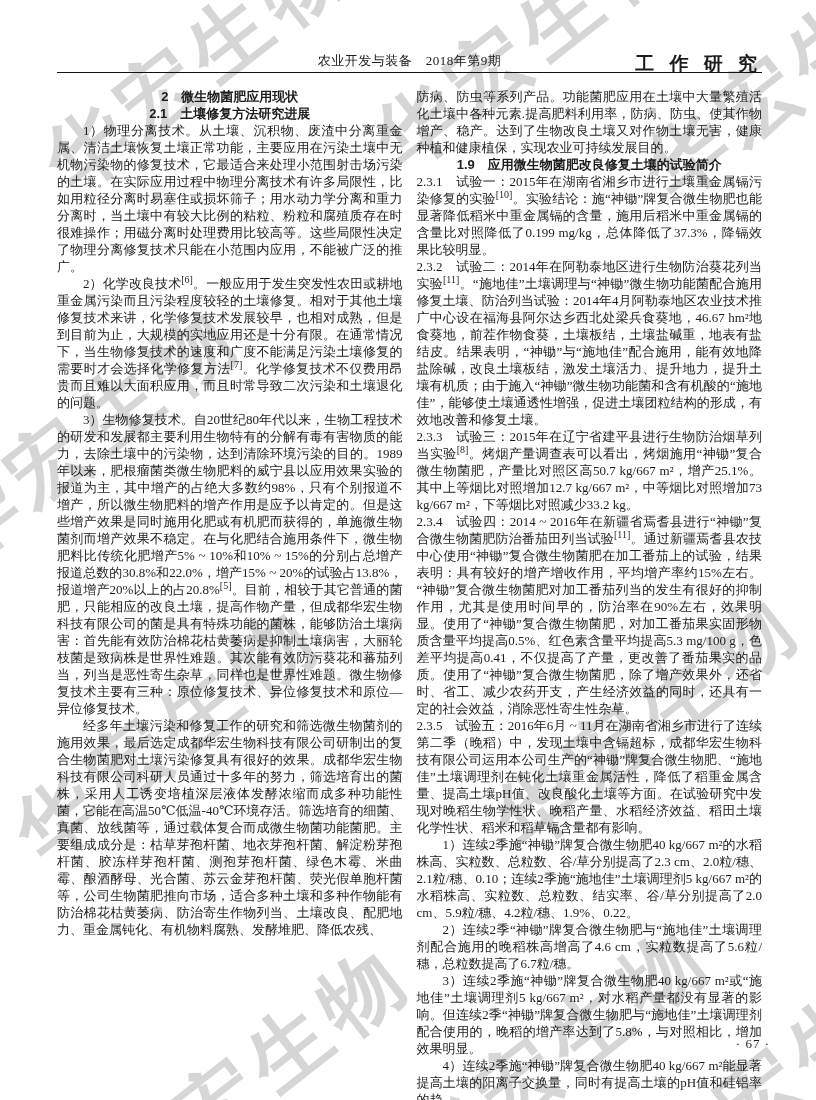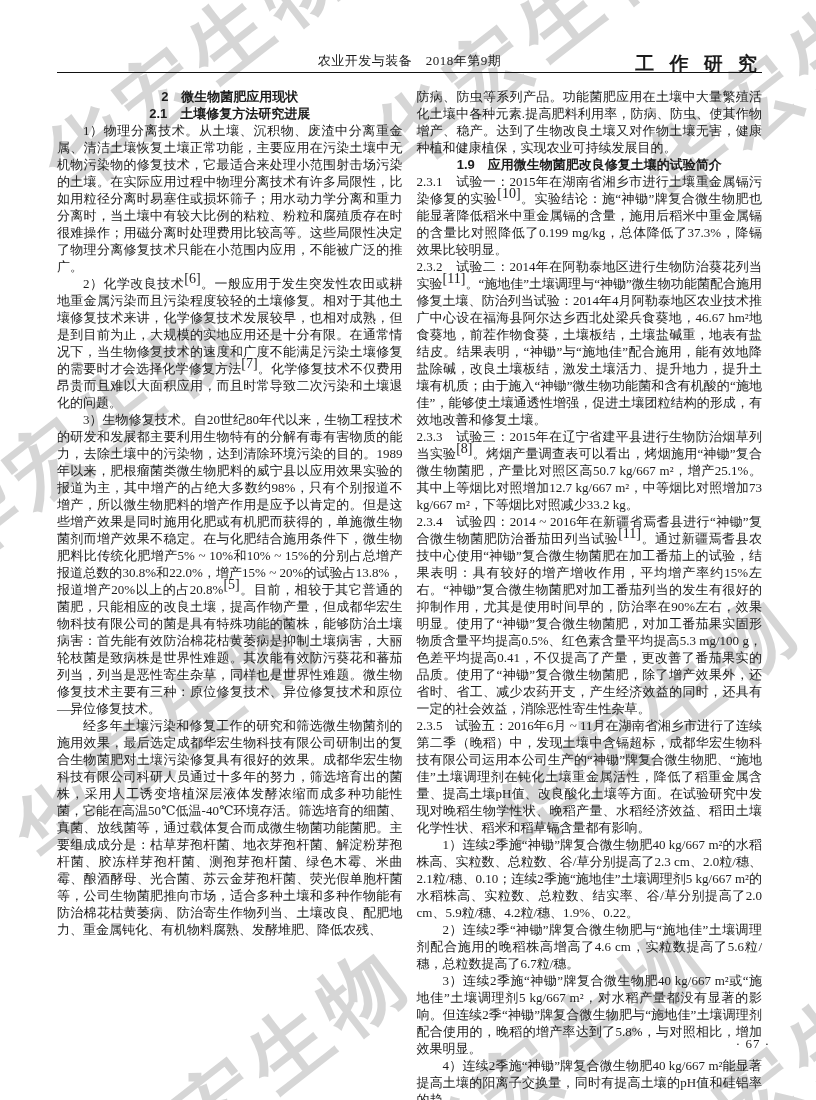--- a/index.html
+++ b/index.html
@@ -64,21 +64,21 @@
     font-size:13px;
     line-height:17px;
     text-align:justify;
   }
   .col p.indent{text-indent:2em;}
   .col p.heading{
     font-family:"Liberation Sans","DejaVu Sans",sans-serif;
     font-weight:bold;
     text-align:center;
   }
-  .col sup{font-size:14px;line-height:0;vertical-align:super;}
+  .col sup{font-size:10px;line-height:0;vertical-align:super;}
   
   .page-number{
     position:absolute;right:46px;top:1036px;
     font-size:13px;
     letter-spacing:1px;
     z-index:1;
     margin-left:41px;
   }
 </style>
 </head>

